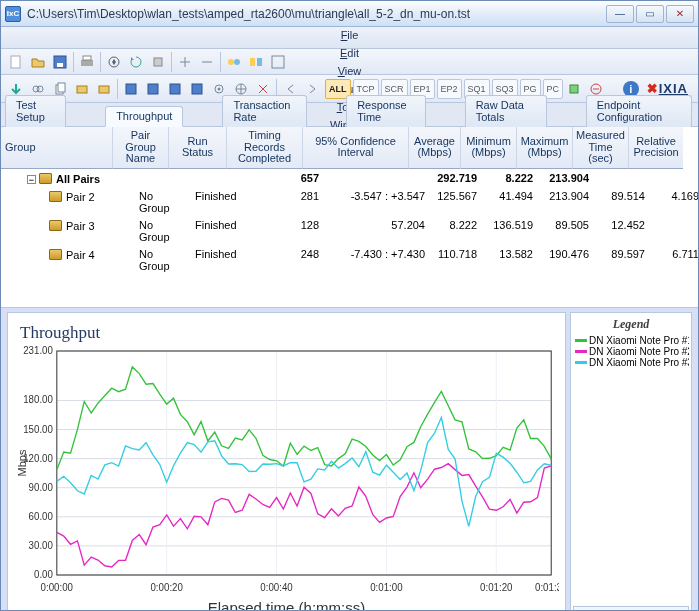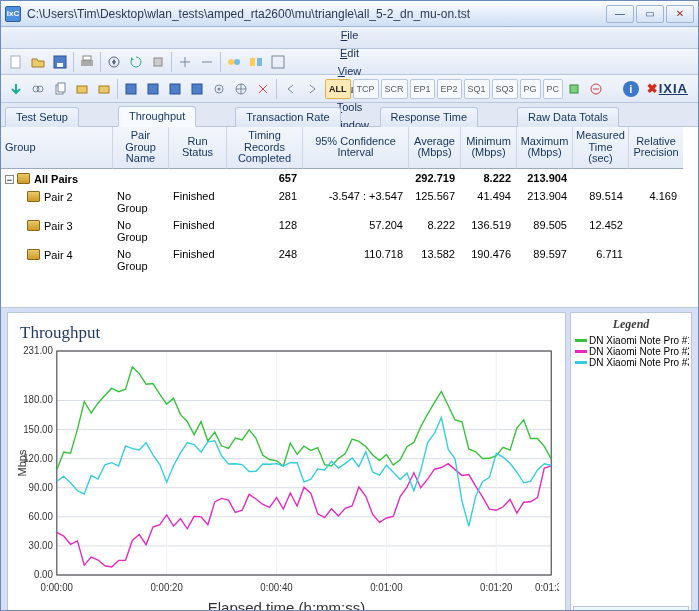--- a/index.html
+++ b/index.html
@@ -88,20 +88,21 @@
     background:linear-gradient(#f3f6fb,#e3eaf6);
     padding:3px 4px; text-align:center;
     display:flex; align-items:center; justify-content:center; line-height:1.05;
   }
   .ghead > div:first-child { justify-content:flex-start; }
   .ghead > div:last-child { border-right:none; }
   .gbody { font-size:11px; }
   .grow {
     display:grid;
     grid-template-columns: 112px 56px 58px 76px 106px 52px 56px 56px 56px 54px;
+    margin-left: 22px;
   }
   .gcell { padding:2px 6px 2px 4px; text-align:right; border-top:1px solid transparent;}
   .gcell.l { text-align:left; }
   .allpairs { font-weight:bold; }
   .treeicon {
     display:inline-block; width:13px; height:11px;
     background:linear-gradient(#e9c96a,#cf9a28);
     border:1px solid #8a6a1a; border-radius:1px; margin-right:4px;
     position:relative; top:1px;
   }
@@ -327,20 +328,21 @@
     <div class="ixia-logo"><span class="x">✖</span><span class="i">IXIA</span></div>
   </div>
 </div>
 
 <div class="tabstrip" id="tabstrip">
     <div class="tab">Test Setup</div>
     <div class="tab active">Throughput</div>
     <div class="tab">Transaction Rate</div>
     <div class="tab">Response Time</div>
     <div class="tab">Raw Data Totals</div>
+    <div class="tab">Endpoint Configuration</div>
   </div>
 
 <div class="grid">
   <div class="ghead" id="ghead">
       <div>Group</div>
       <div>Pair Group<br>Name</div>
       <div>Run Status</div>
       <div>Timing Records<br>Completed</div>
       <div>95% Confidence<br>Interval</div>
       <div>Average<br>(Mbps)</div>
@@ -383,20 +385,21 @@
         <div class="gcell">8.222</div>
         <div class="gcell">136.519</div>
         <div class="gcell">89.505</div>
         <div class="gcell">12.452</div>
       </div>
       <div class="grow">
         <div class="gcell l"><span style="display:inline-block;width:22px"></span><span class="treeicon"></span>Pair 4</div>
         <div class="gcell l">No Group</div>
         <div class="gcell l">Finished</div>
         <div class="gcell">248</div>
+        <div class="gcell">-7.430 : +7.430</div>
         <div class="gcell">110.718</div>
         <div class="gcell">13.582</div>
         <div class="gcell">190.476</div>
         <div class="gcell">89.597</div>
         <div class="gcell">6.711</div>
       </div>
     </div>
   <div class="grid-spacer"></div>
 </div>
 

